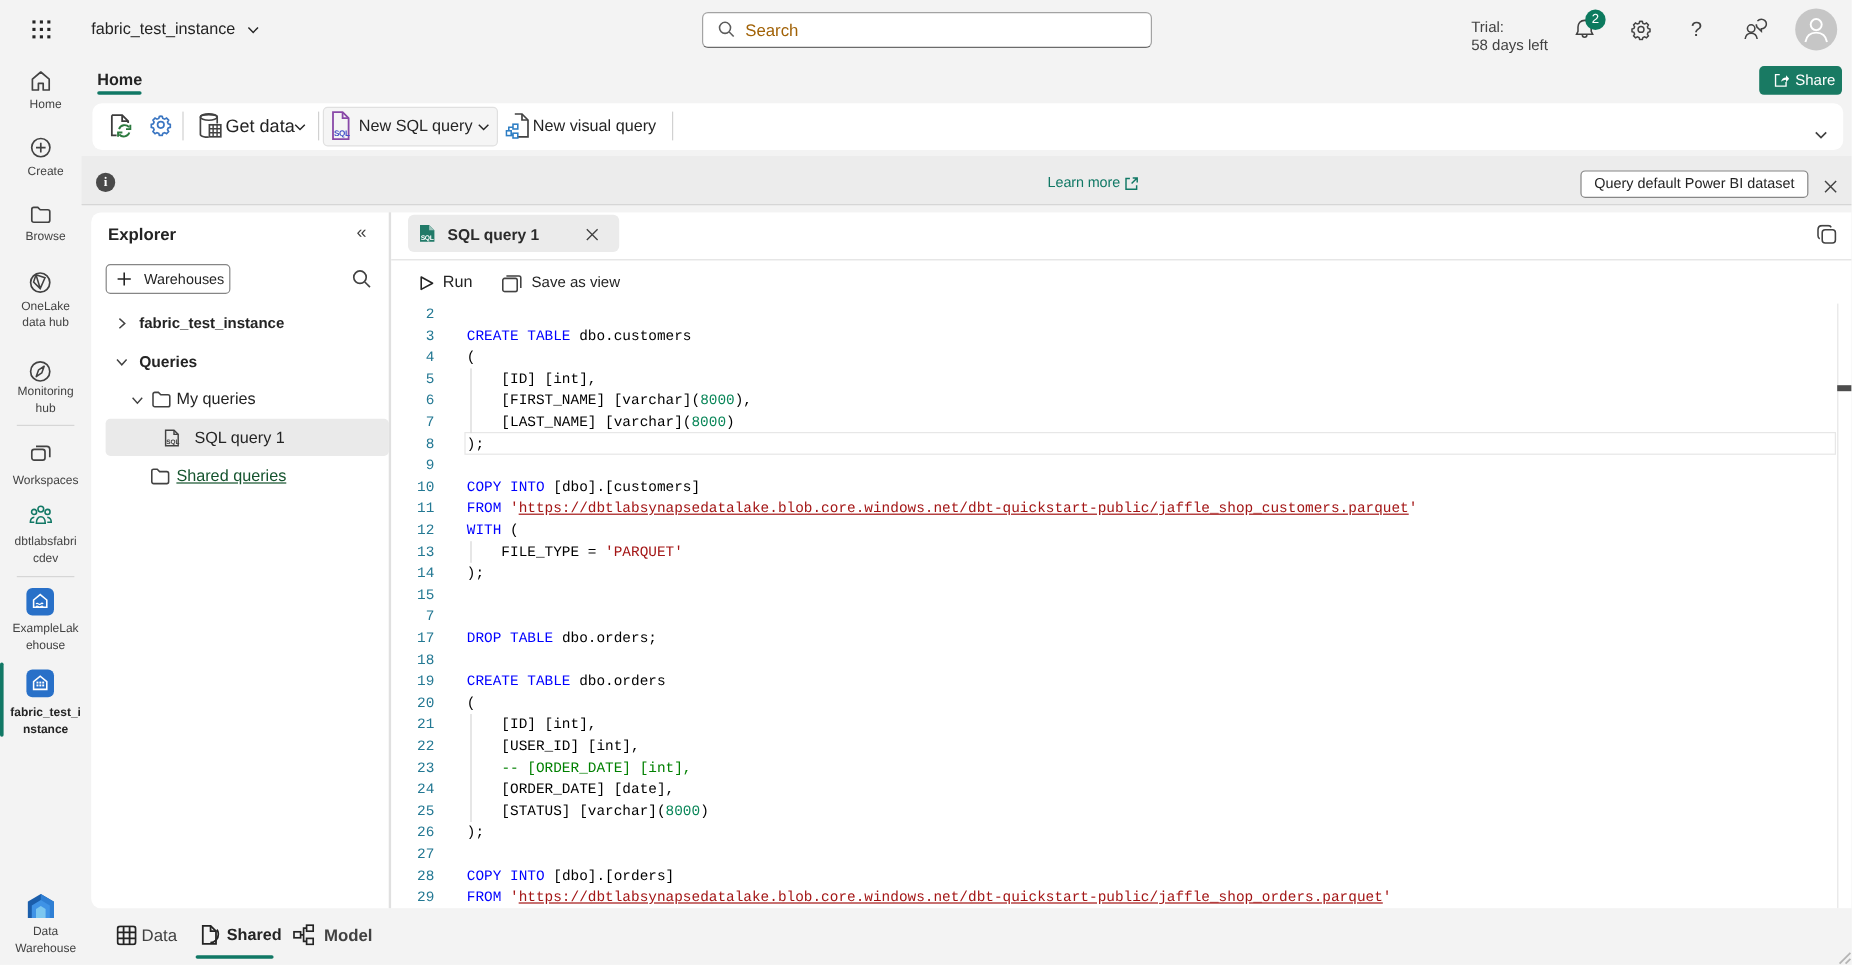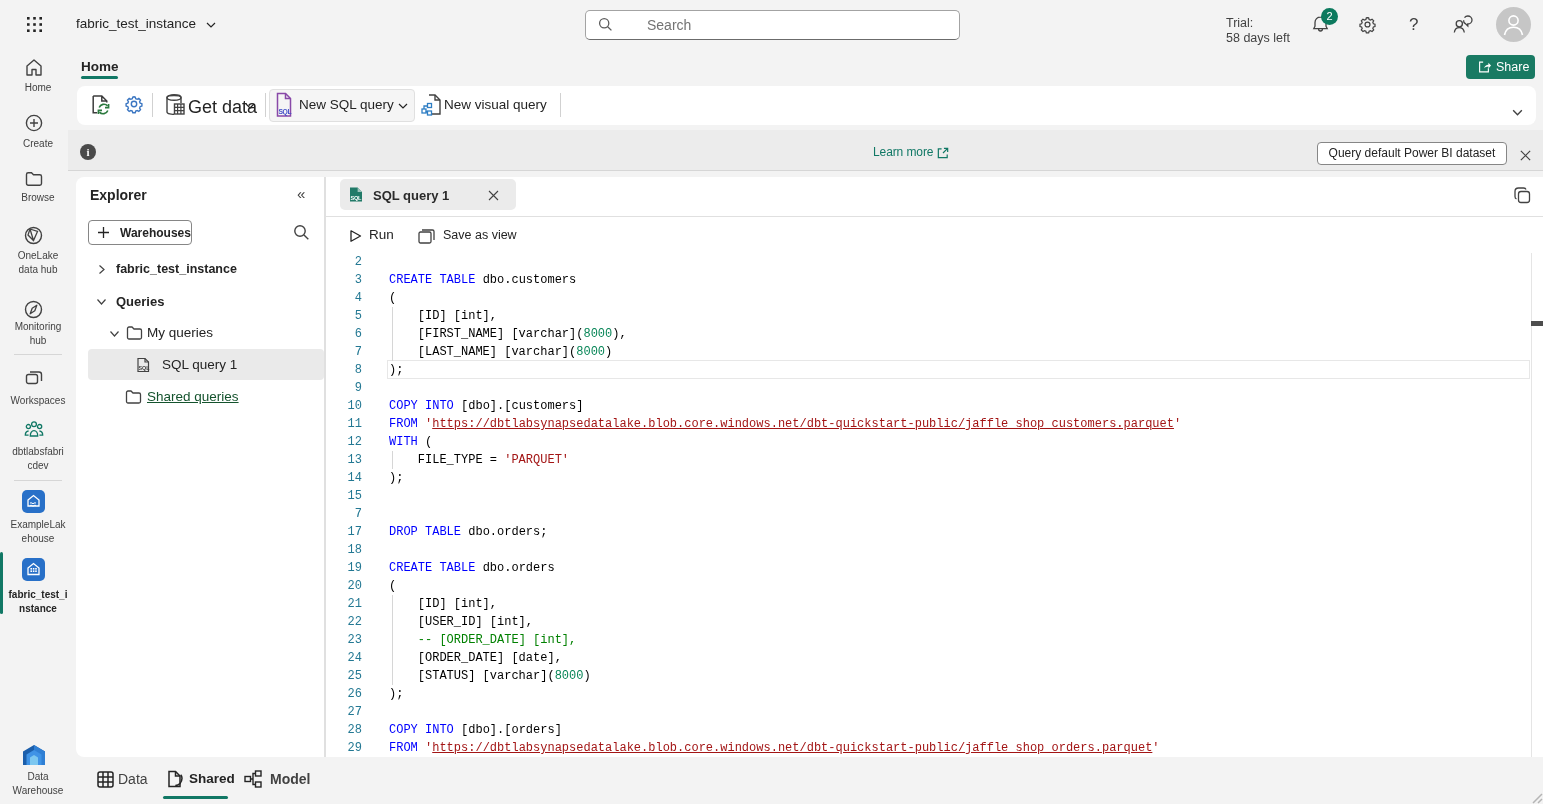--- a/index.html
+++ b/index.html
@@ -31,21 +31,21 @@
     <div class="abs" style="left:76px;top:16px;font-size:13.5px;color:#242424;">fabric_test_instance</div>
     <svg class="abs" style="left:205px;top:19px;" width="12" height="12" viewBox="0 0 12 12">
         <path d="M2 4 L6 8 L10 4" fill="none" stroke="#242424" stroke-width="1.2"></path>
       </svg>
 
     <div class="abs" style="left:585px;top:10px;width:375px;height:30px;background:#fff;border:1px solid #a3a3a3;border-bottom-color:#6b6b6b;border-radius:5px;"></div>
     <svg class="abs" style="left:598px;top:17px;" width="15" height="15" viewBox="0 0 15 15">
         <circle cx="6.2" cy="6.2" r="4.6" fill="none" stroke="#5c5c5c" stroke-width="1.3"></circle>
         <path d="M9.7 9.7 L13.4 13.4" stroke="#5c5c5c" stroke-width="1.3"></path>
       </svg>
-    <div class="abs" style="left:647px;top:17px;font-size:14px;color:#737373;">Search</div>
+    <div class="abs" style="left:621px;top:17px;font-size:14px;color:#a16207;">Search</div>
 
     <div class="abs" style="left:1226px;top:16px;font-size:12.5px;line-height:15px;color:#424242;">Trial:<br>58 days left</div>
 
     <svg class="abs" style="left:1311px;top:15px;" width="19" height="19" viewBox="0 0 19 19">
       <path d="M9.5 2 C6.2 2 4 4.4 4 7.6 L4 11.2 L2.8 13.6 L16.2 13.6 L15 11.2 L15 7.6 C15 4.4 12.8 2 9.5 2 Z" fill="none" stroke="#424242" stroke-width="1.3"></path>
       <path d="M7.6 13.9 C7.6 15.2 8.4 16 9.5 16 C10.6 16 11.4 15.2 11.4 13.9" fill="none" stroke="#424242" stroke-width="1.3"></path>
     </svg>
     <div class="abs" style="left:1321px;top:8px;width:17px;height:17px;border-radius:50%;background:#0c7a5e;color:#fff;font-size:11px;text-align:center;line-height:17px;">2</div>
 
     <svg class="abs" style="left:1358px;top:15px;" width="19" height="19" viewBox="0 0 20 20">
@@ -94,21 +94,21 @@
       <circle cx="10" cy="10" r="2.7" fill="none" stroke="#3b76c2" stroke-width="1.4"></circle>
     </svg>
     <div class="abs" style="left:75px;top:7px;width:1px;height:24px;background:#d1d1d1;"></div>
 
     <svg class="abs" style="left:88px;top:7px;" width="20" height="24" viewBox="0 0 20 24">
       <path d="M2 4.5 C2 1.8 16 1.8 16 4.5 L16 10 M2 4.5 L2 19 C2 20.8 7 21.6 9 21.2" fill="none" stroke="#424242" stroke-width="1.4"></path>
       <ellipse cx="9" cy="4.5" rx="7" ry="2.7" fill="none" stroke="#424242" stroke-width="1.4"></ellipse>
       <rect x="9.5" y="11" width="9.5" height="10" fill="none" stroke="#424242" stroke-width="1.4"></rect>
       <path d="M9.5 14.3 L19 14.3 M9.5 17.6 L19 17.6 M12.6 11 L12.6 21 M15.9 11 L15.9 21" stroke="#424242" stroke-width="1.2"></path>
     </svg>
-    <div class="abs" style="left:111px;top:11px;font-size:18px;color:#242424;">Get data</div>
+    <div class="abs" style="left:111px;top:11px;font-size:15px;color:#242424;">Get data</div>
     <svg class="abs" style="left:167px;top:14px;" width="12" height="12" viewBox="0 0 12 12">
         <path d="M2 4 L6 8 L10 4" fill="none" stroke="#242424" stroke-width="1.2"></path>
       </svg>
     <div class="abs" style="left:188px;top:7px;width:1px;height:24px;background:#d1d1d1;"></div>
 
     <div class="abs" style="left:192px;top:3px;width:146px;height:33px;background:#f5f5f5;border:1px solid #e0e0e0;border-radius:4px;"></div>
     <svg class="abs" style="left:198px;top:6px;" width="18" height="26" viewBox="0 0 18 26">
       <path d="M2.5 1.5 L10.5 1.5 L15.5 6.5 L15.5 24 L2.5 24 Z" fill="none" stroke="#8949a8" stroke-width="1.5"></path>
       <path d="M10.5 1.5 L10.5 6.5 L15.5 6.5" fill="none" stroke="#8949a8" stroke-width="1.5"></path>
       <text x="3.4" y="21.5" font-family="Liberation Sans" font-weight="700" font-size="6.8" letter-spacing="-0.4" fill="#4450c8">SQL</text>
@@ -148,21 +148,21 @@
   </div>
 
   <div class="abs" style="left:76px;top:177px;width:248px;height:580px;background:#fff;border-radius:8px 0 0 8px;">
     <div class="abs" style="left:14px;top:10px;font-size:14px;font-weight:700;color:#242424;">Explorer</div>
     <div class="abs" style="left:221px;top:8px;font-size:15px;color:#424242;">«</div>
 
     <div class="abs" style="left:12px;top:43px;width:104px;height:25px;border:1px solid #868686;border-radius:4px;">
       <svg class="abs" style="left:8px;top:5px;" width="13" height="13" viewBox="0 0 13 13">
           <path d="M6.5 1 L6.5 12 M1 6.5 L12 6.5" stroke="#242424" stroke-width="1.3"></path>
         </svg>
-      <div class="abs" style="left:31px;top:5px;font-size:12px;color:#242424;font-weight:bold;">Warehouses</div>
+      <div class="abs" style="left:31px;top:5px;font-size:12px;color:#242424;">Warehouses</div>
     </div>
     <svg class="abs" style="left:217px;top:47px;" width="17" height="17" viewBox="0 0 17 17">
         <circle cx="7" cy="7" r="5.2" fill="none" stroke="#424242" stroke-width="1.4"></circle>
         <path d="M11 11 L15.3 15.3" stroke="#424242" stroke-width="1.4"></path>
       </svg>
 
     <svg class="abs" style="left:20px;top:87px;" width="11" height="11" viewBox="0 0 11 11">
         <path d="M3.5 1.5 L8 5.5 L3.5 9.5" fill="none" stroke="#424242" stroke-width="1.2"></path>
       </svg>
     <div class="abs" style="left:40px;top:85px;font-size:12.5px;font-weight:700;color:#242424;">fabric_test_instance</div>

